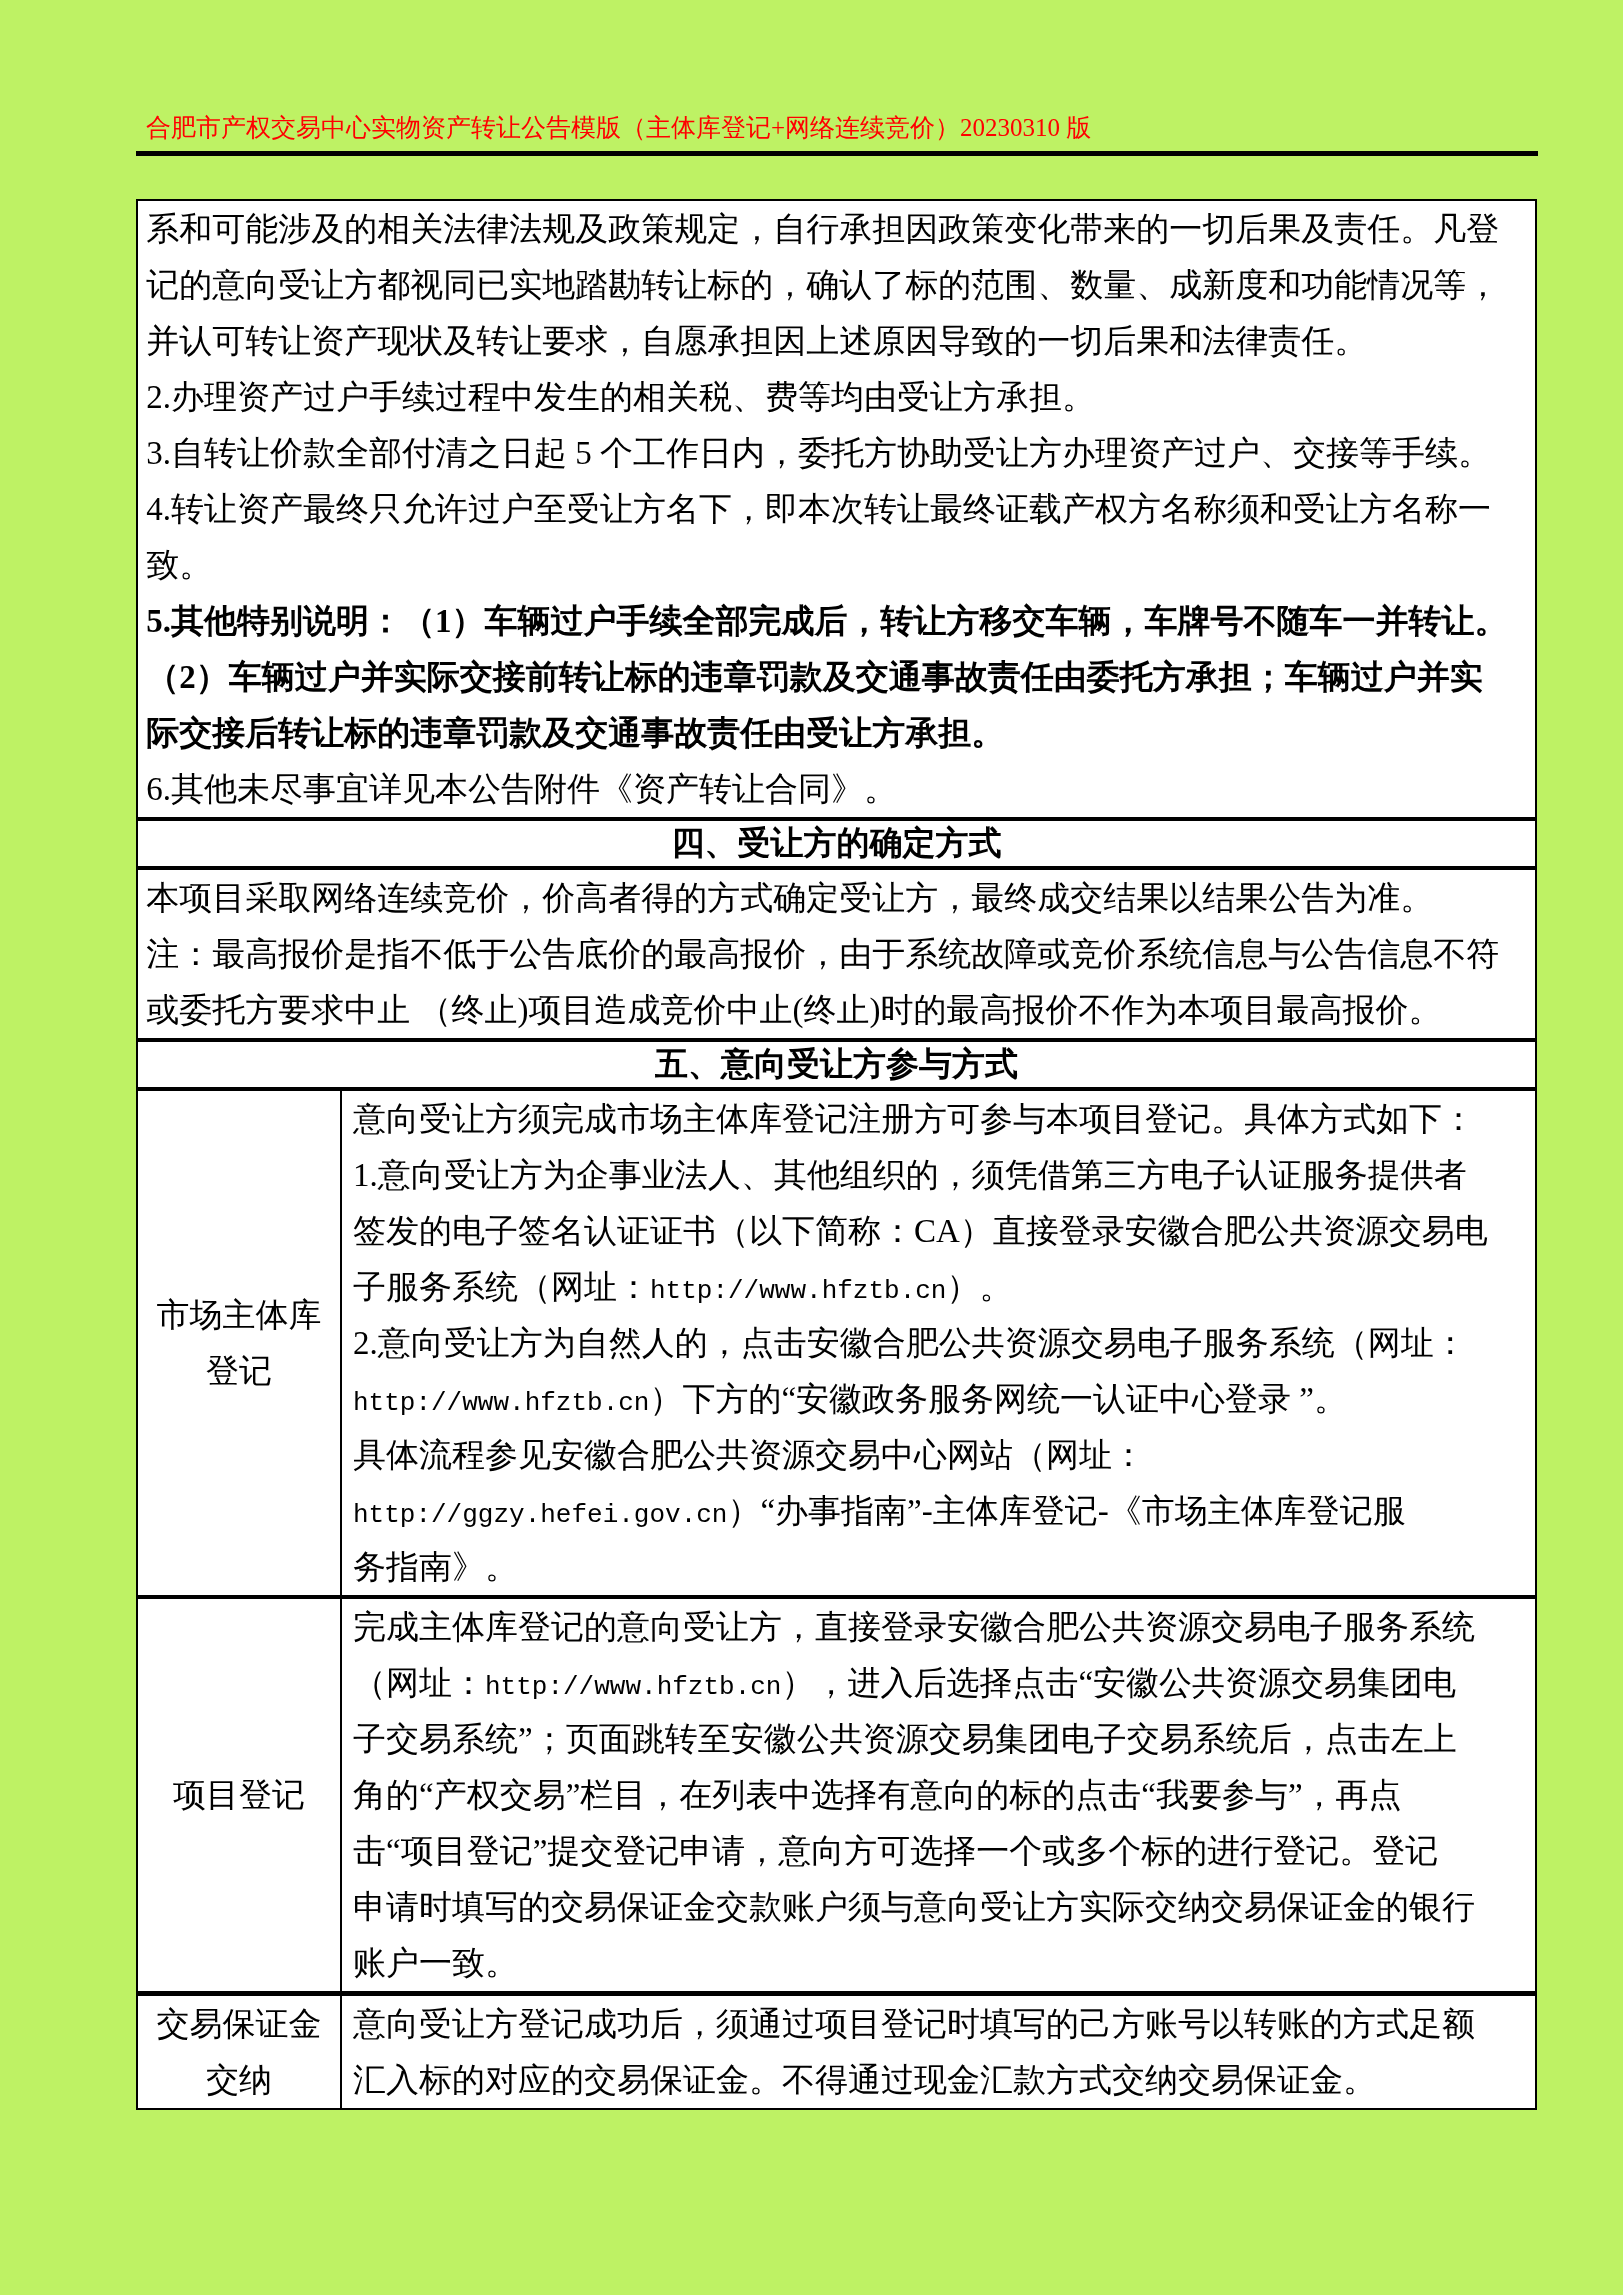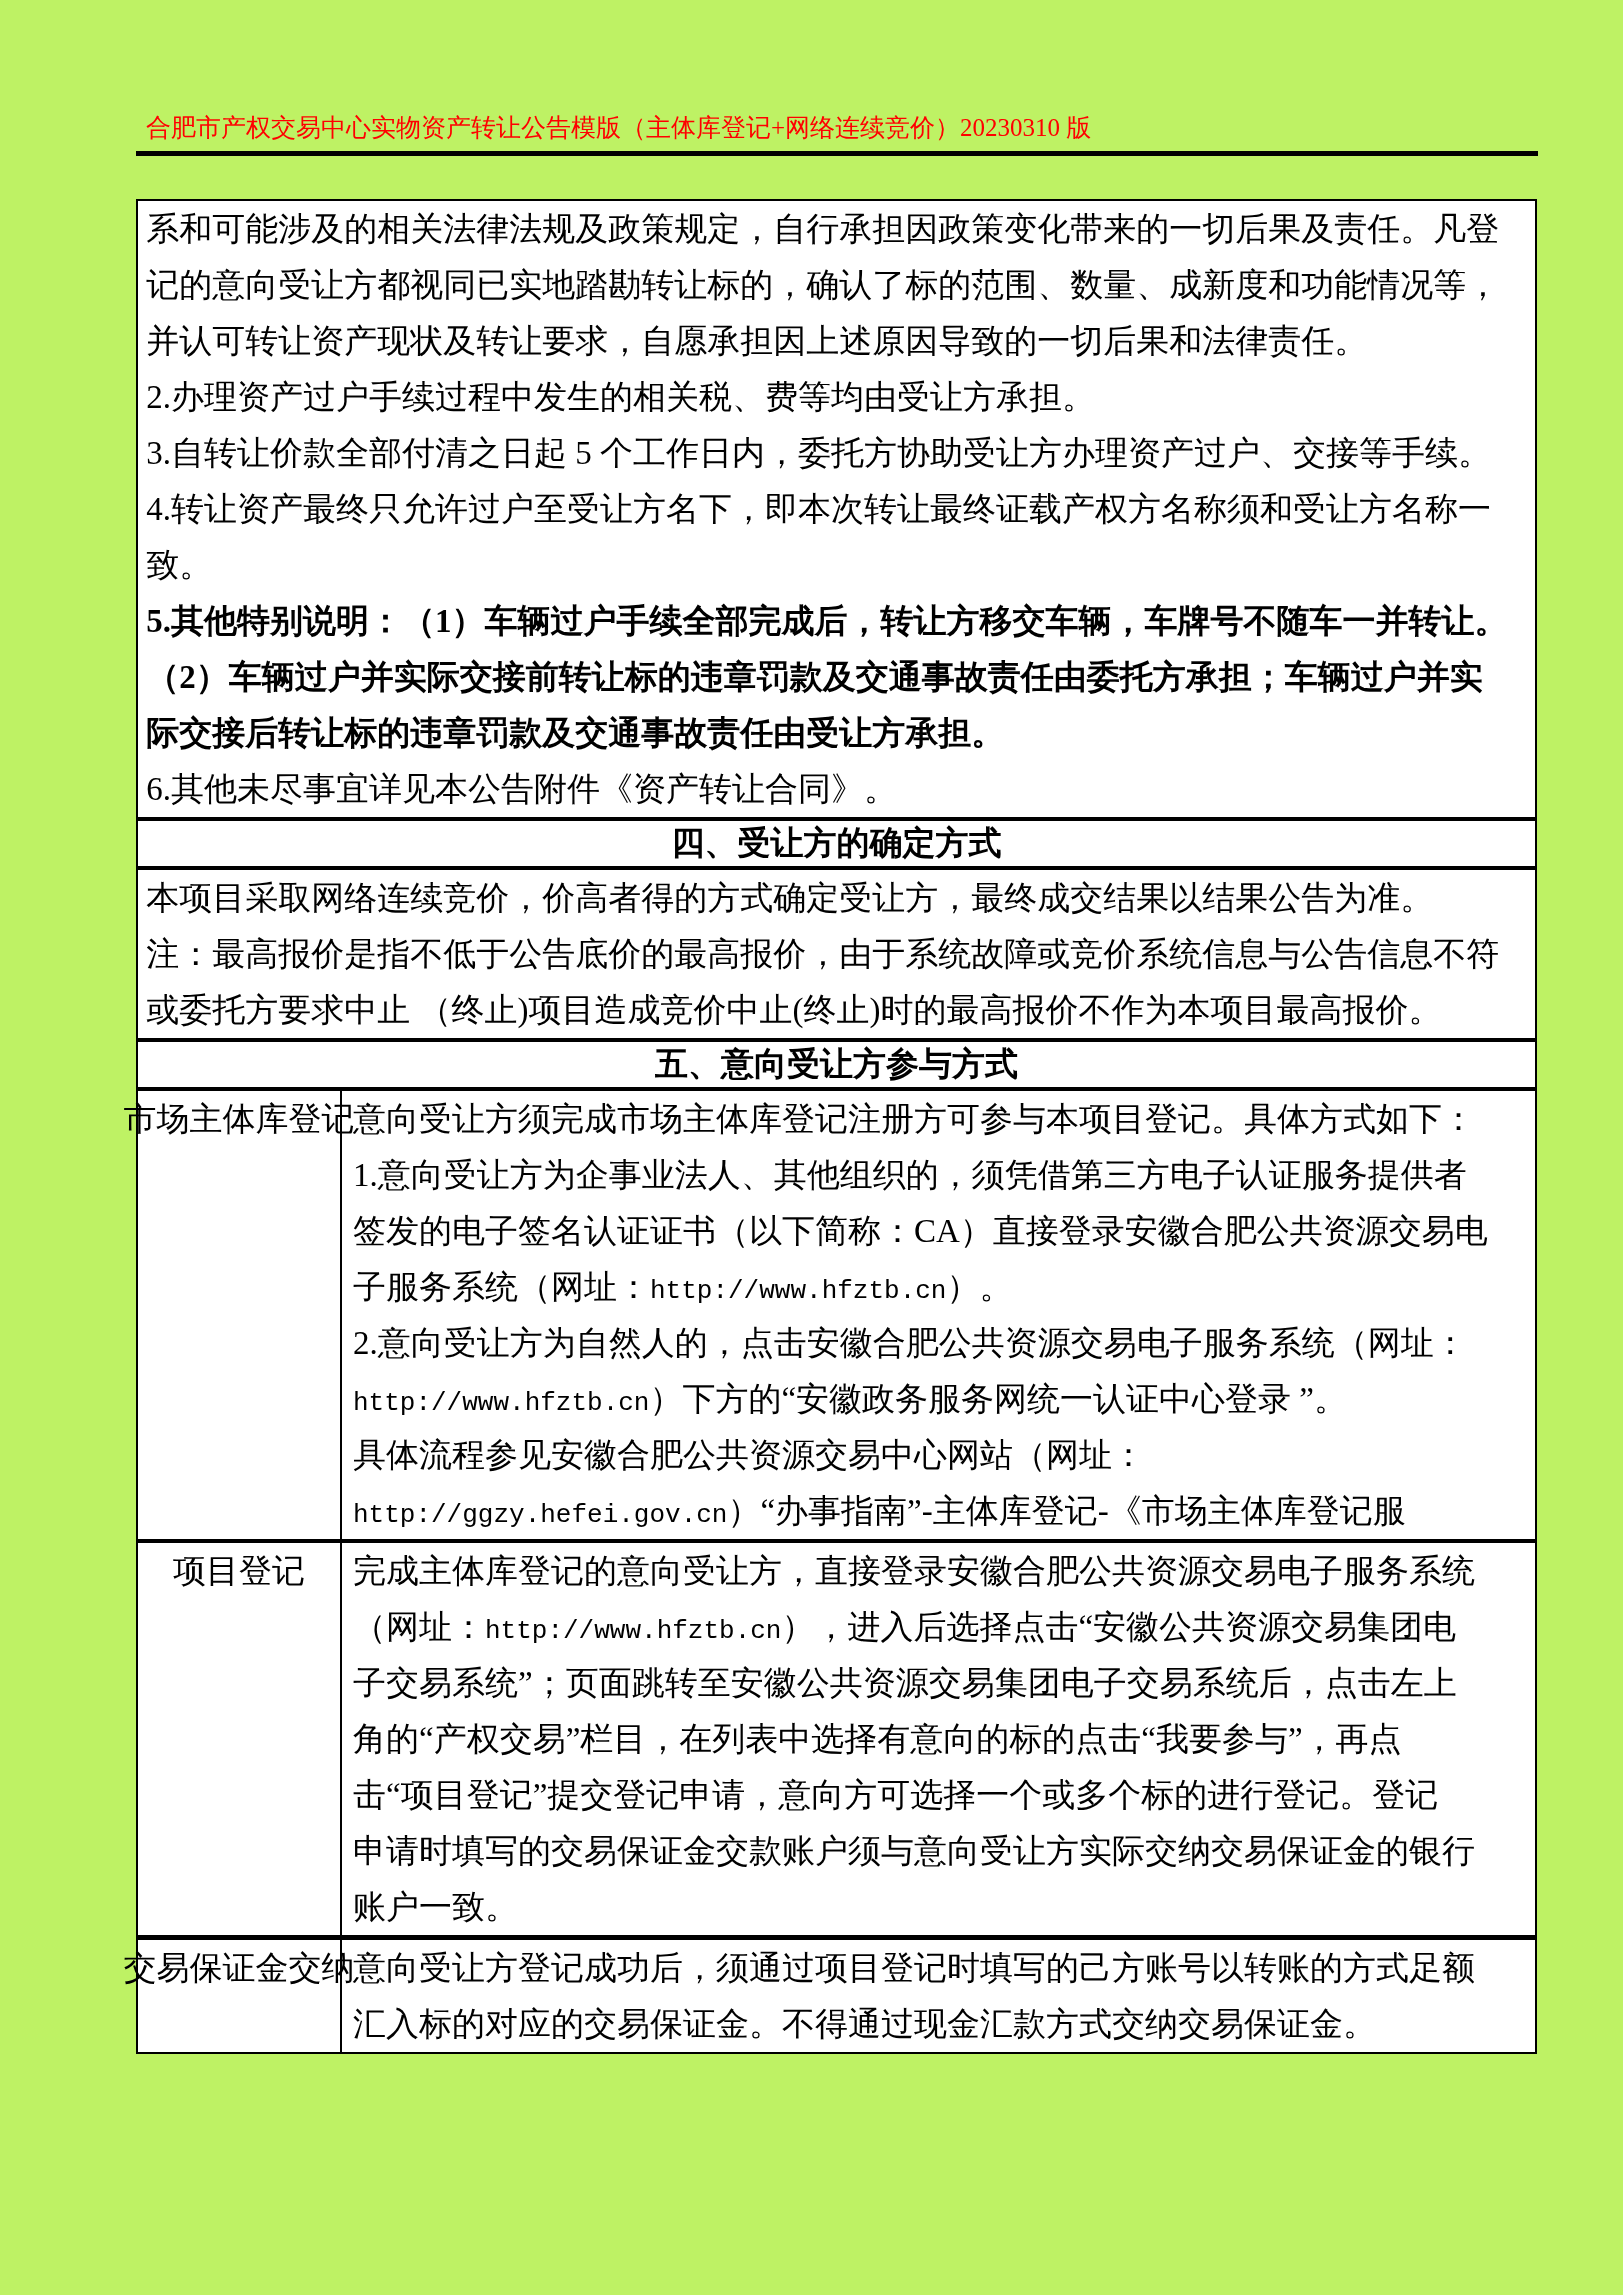--- a/index.html
+++ b/index.html
@@ -47,21 +47,21 @@
   .bold{font-weight:bold;}
   .sec-head{
     height:45px;line-height:45px;
     font-size:33px;font-weight:bold;
     text-align:center;
     white-space:pre;
   }
   .split{display:flex;align-items:stretch;}
   .label-cell{
     width:202px;flex:0 0 202px;
-    display:flex;flex-direction:row;
+    display:flex;flex-direction:column;
     justify-content:center;
     text-align:center;
   }
   .label-line{
     height:56px;line-height:56px;
     font-size:33px;white-space:pre;
   }
   .vdiv{width:2px;flex:0 0 2px;background:#000;}
   .content-cell{flex:1 1 auto;padding:0 20px 0 11px;overflow:hidden;}
   .url{
@@ -119,20 +119,21 @@
       <div class="vdiv"></div>
       <div class="content-cell">
         <div class="line"><span>意向受让方须完成市场主体库登记注册方可参与本项目登记。具体方式如下：</span></div>
         <div class="line"><span>1.意向受让方为企事业法人、其他组织的，须凭借第三方电子认证服务提供者</span></div>
         <div class="line"><span>签发的电子签名认证证书（以下简称：CA）直接登录安徽合肥公共资源交易电</span></div>
         <div class="line"><span>子服务系统（网址：</span><span class="url">http://www.hfztb.cn</span><span>）。</span></div>
         <div class="line"><span>2.意向受让方为自然人的，点击安徽合肥公共资源交易电子服务系统（网址：</span></div>
         <div class="line"><span class="url">http://www.hfztb.cn</span><span>）下方的“安徽政务服务网统一认证中心登录 ”。</span></div>
         <div class="line"><span>具体流程参见安徽合肥公共资源交易中心网站（网址：</span></div>
         <div class="line"><span class="url">http://ggzy.hefei.gov.cn</span><span>）“办事指南”-主体库登记-《市场主体库登记服</span></div>
+        <div class="line"><span>务指南》。</span></div>
       </div>
     </div>
 
     <div class="sep"></div>
 
     <div class="trow split">
       <div class="label-cell">
         <div class="label-line">项目登记</div>
       </div>
       <div class="vdiv"></div>

